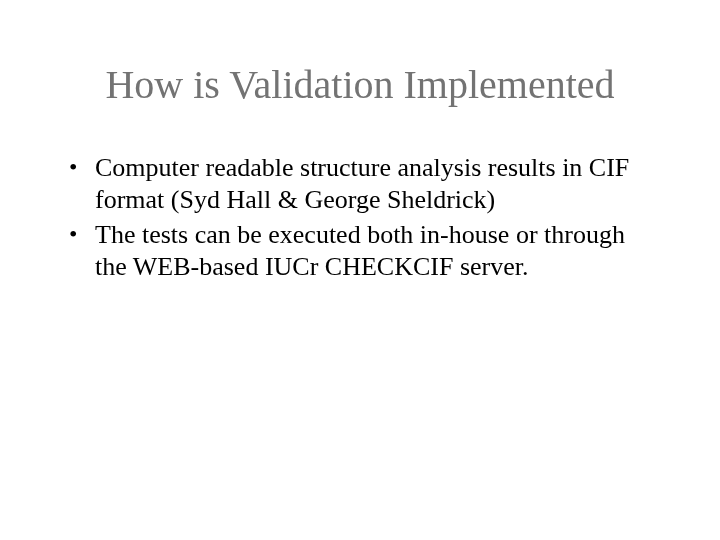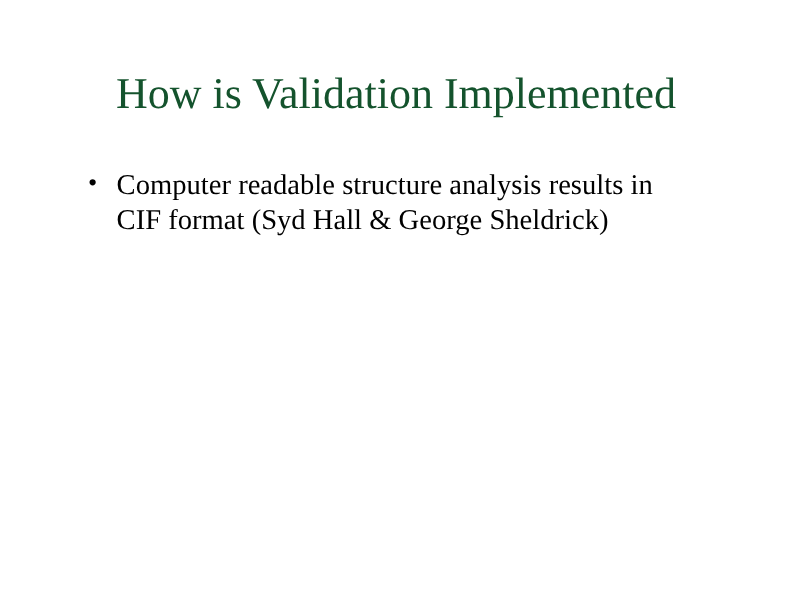--- a/index.html
+++ b/index.html
@@ -11,30 +11,30 @@
     font-family: "Times New Roman", Times, serif;
     color: #000000;
   }
   .slide {
     box-sizing: border-box;
     width: 720px;
     height: 540px;
     padding: 62px 60px 40px 60px;
   }
   .title {
-    color: #14532d;
+    color: #737373;
     font-size: 40px;
     font-weight: 400;
     text-align: center;
     margin: 0 0 44px 0;
     line-height: 1.15;
   }
   ul.bullets {
     list-style: none;
-    margin: 12px;
+    margin: 1px;
     padding: 0 10px 0 4px;
   }
   ul.bullets > li {
     position: relative;
     padding-left: 30px;
     font-size: 26px;
     line-height: 1.22;
     margin-bottom: 4px;
   }
   ul.bullets > li::before {
@@ -46,14 +46,15 @@
     line-height: 1.3;
   }
 </style>
 </head>
 <body>
 
 <div class="slide">
   <h1 class="title">How is Validation Implemented</h1>
   <ul class="bullets">
     <li>Computer readable structure analysis results in CIF format  (Syd Hall &amp; George Sheldrick)</li>
+    <li>The tests can be executed both in-house or through the WEB-based IUCr CHECKCIF server.</li>
   </ul>
 </div>
 
 </body></html>

